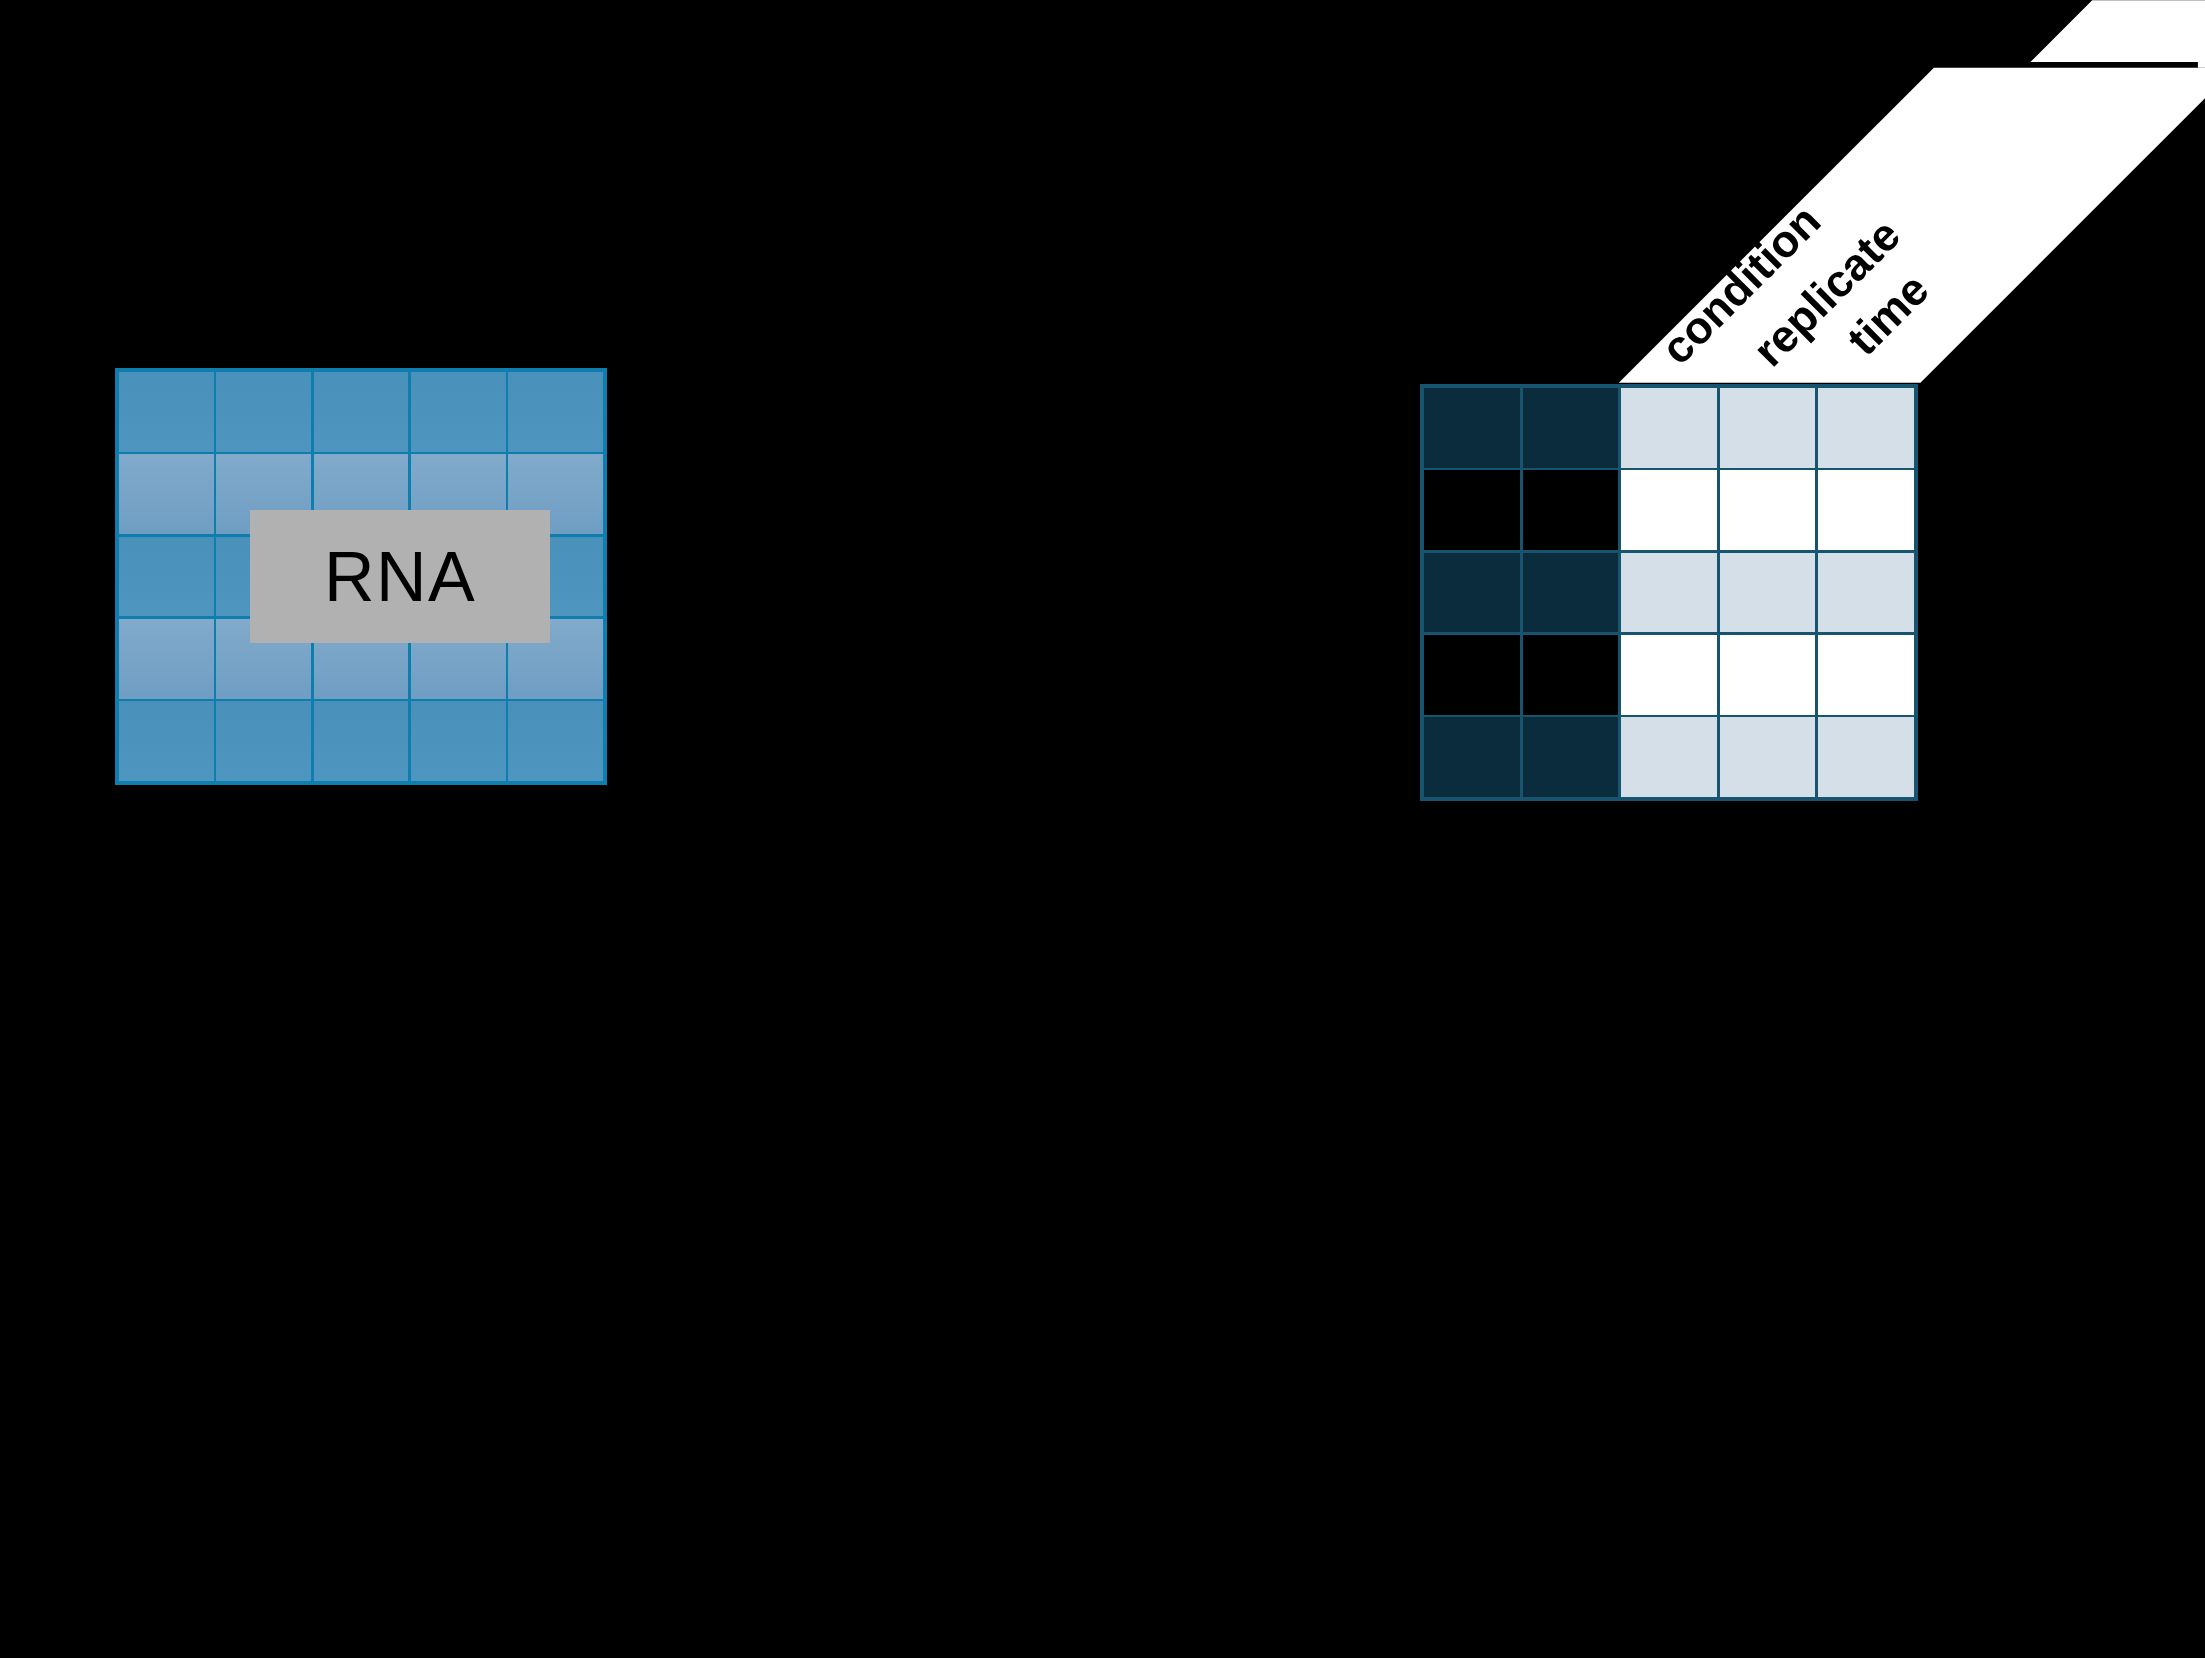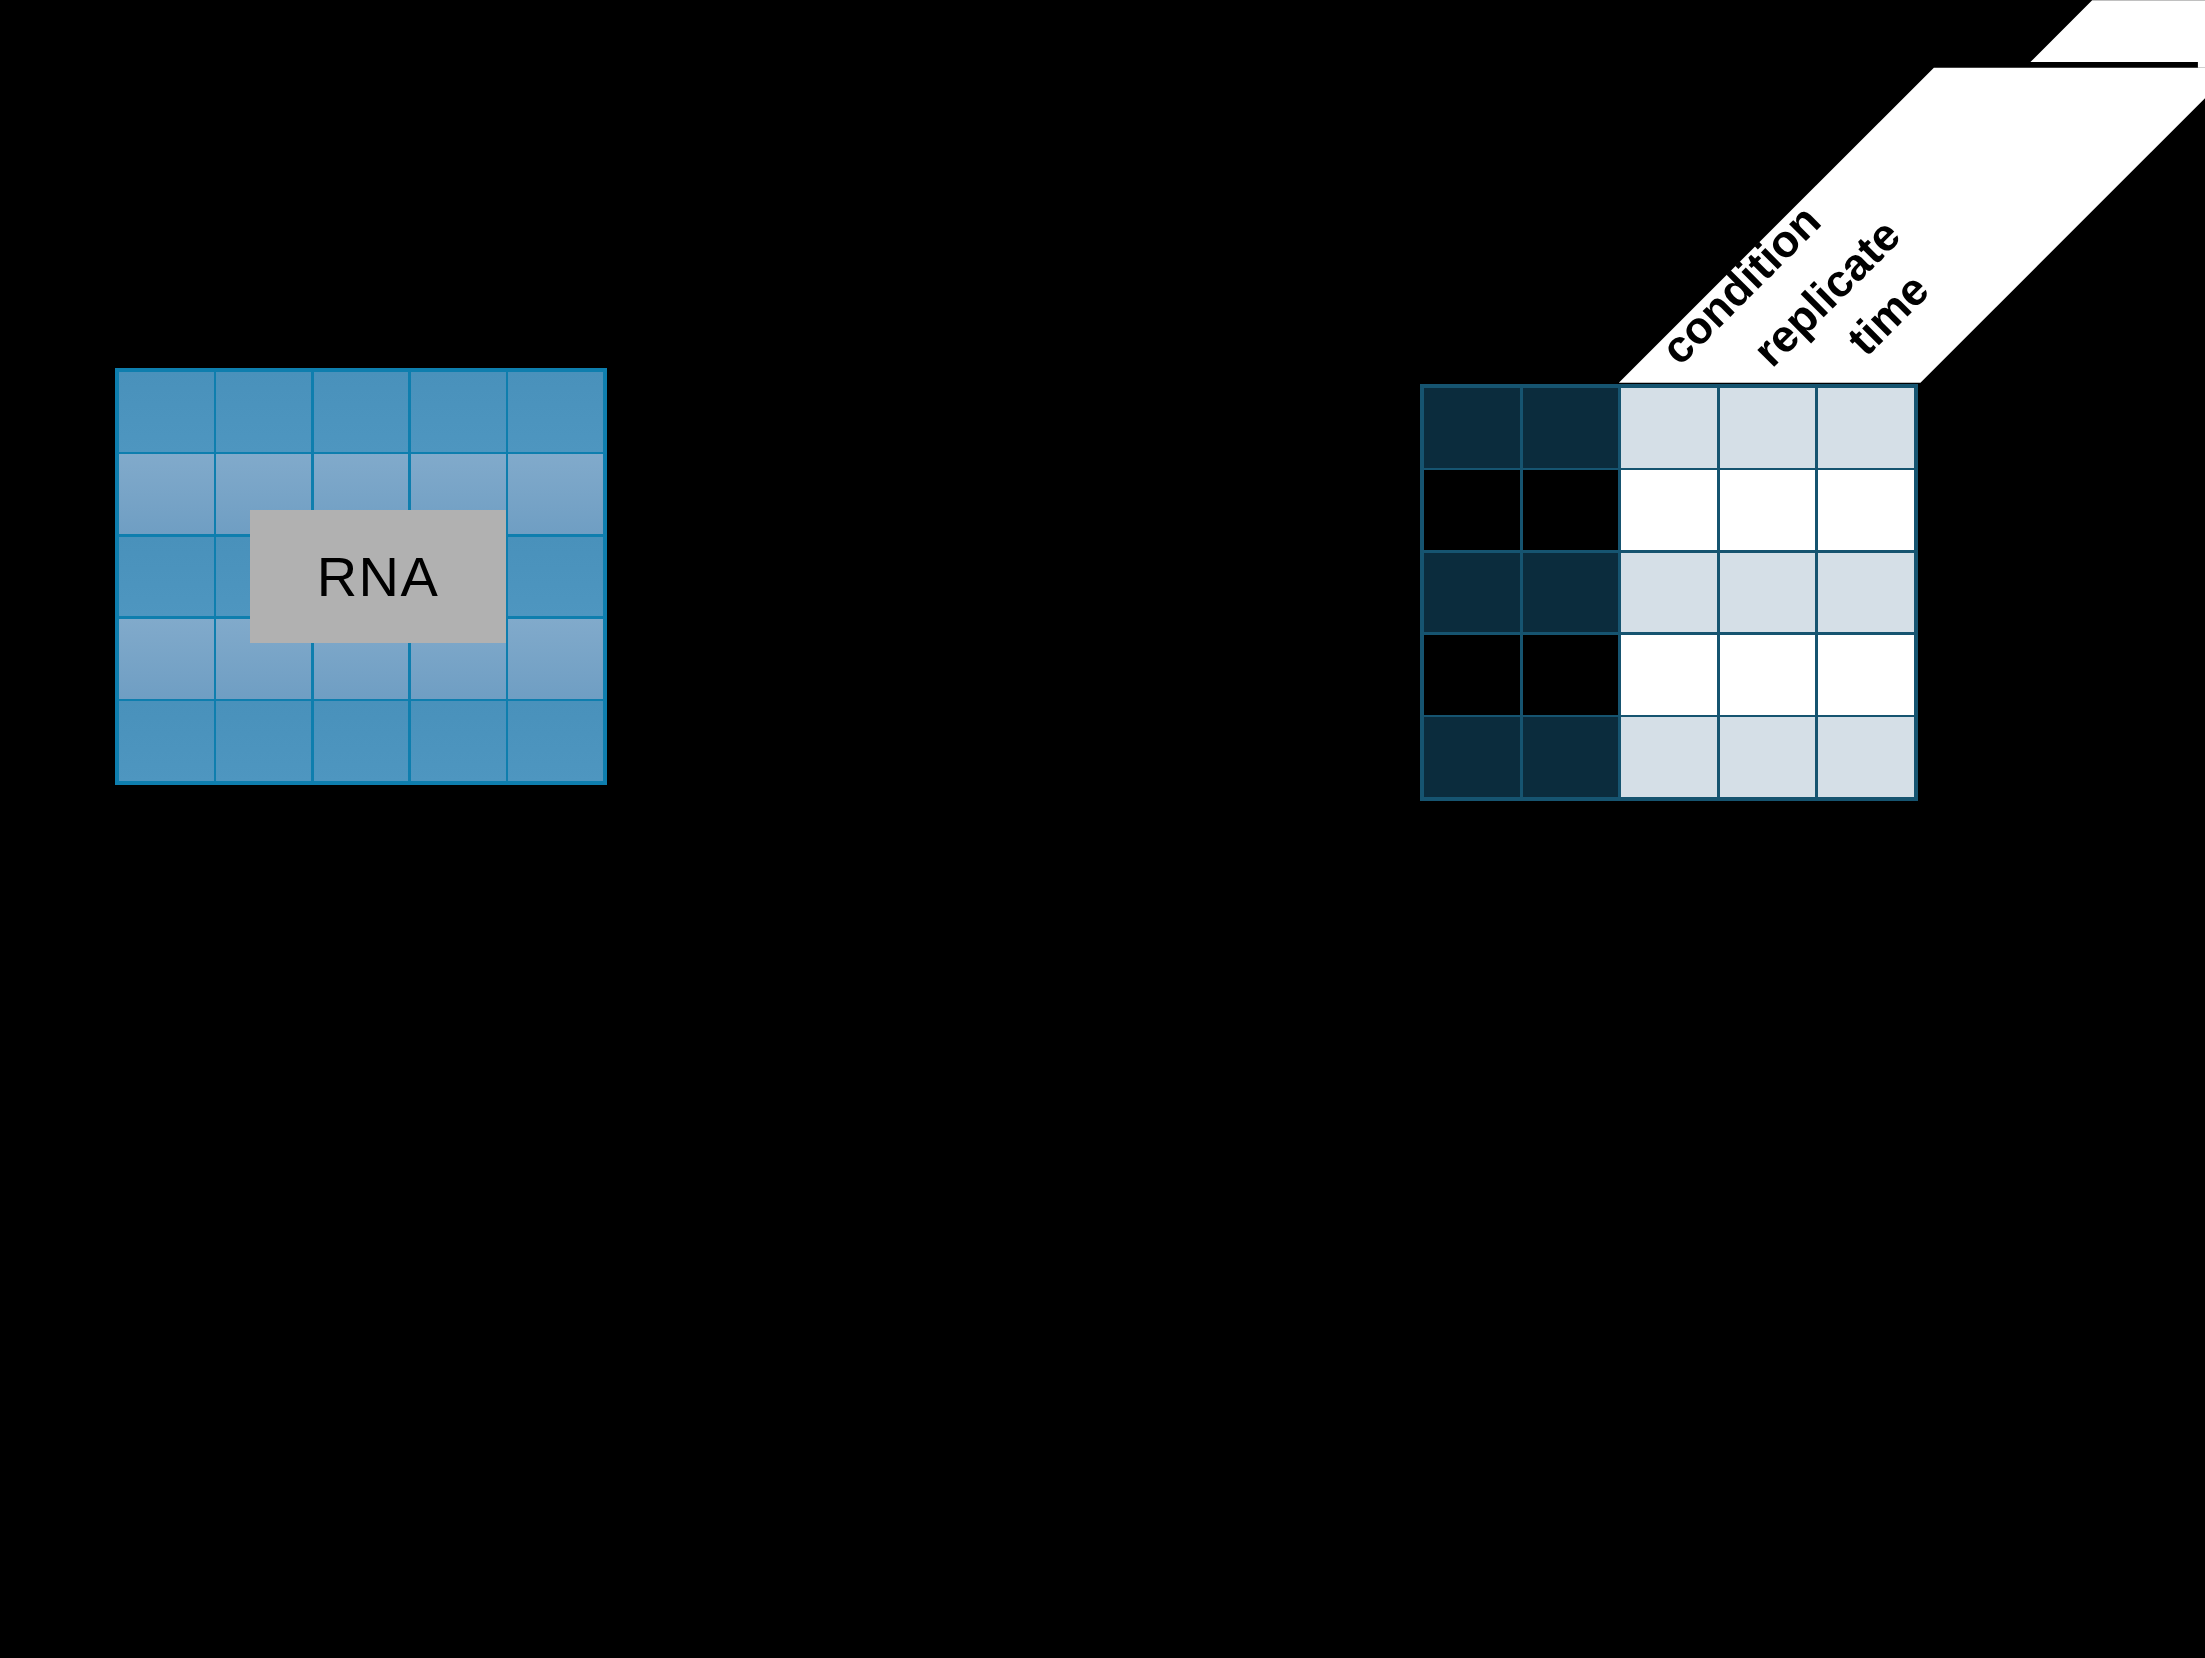--- a/index.html
+++ b/index.html
@@ -23,23 +23,23 @@
     box-sizing: border-box;
   }
   #rna-grid    { left: 115px;  top: 368px; width: 492px; height: 417px; }
   #design-grid { left: 1420px; top: 384px; width: 498px; height: 417px; }
   .cell { width: 100%; height: 100%; }
 
   
   #rna-label {
     position: absolute;
     left: 250px; top: 510px;
-    width: 256px; height: 133px;
+    width: 300px; height: 133px;
     display: flex; align-items: center; justify-content: center;
-    font-size: 56px;
+    font-size: 70px;
     letter-spacing: 1.4px;
     color: #000;
   }
 
   
   #ribbon-svg {
     position: absolute;
     left: 0; top: 0;
     width: 2205px; height: 1659px;
     pointer-events: none;

